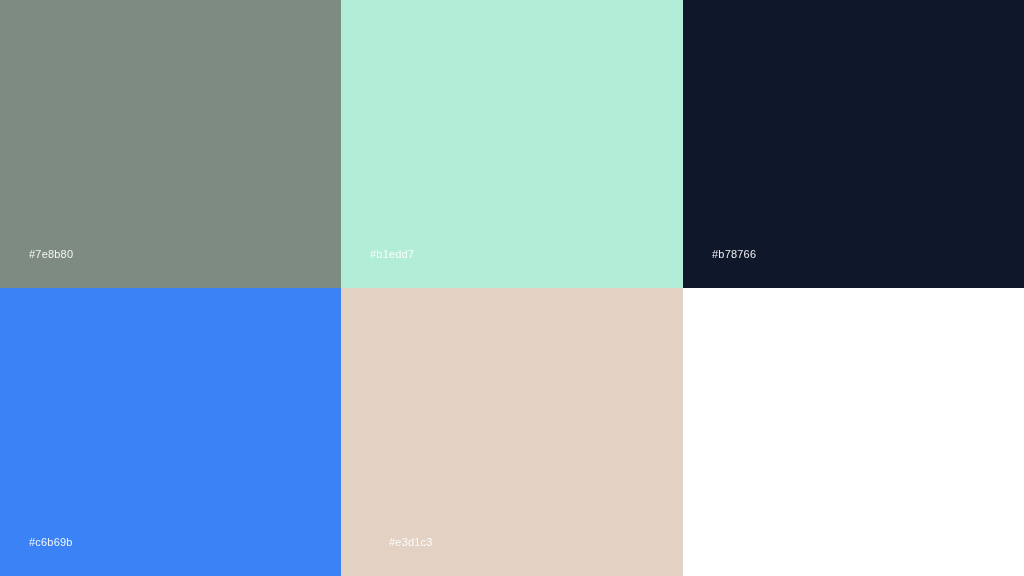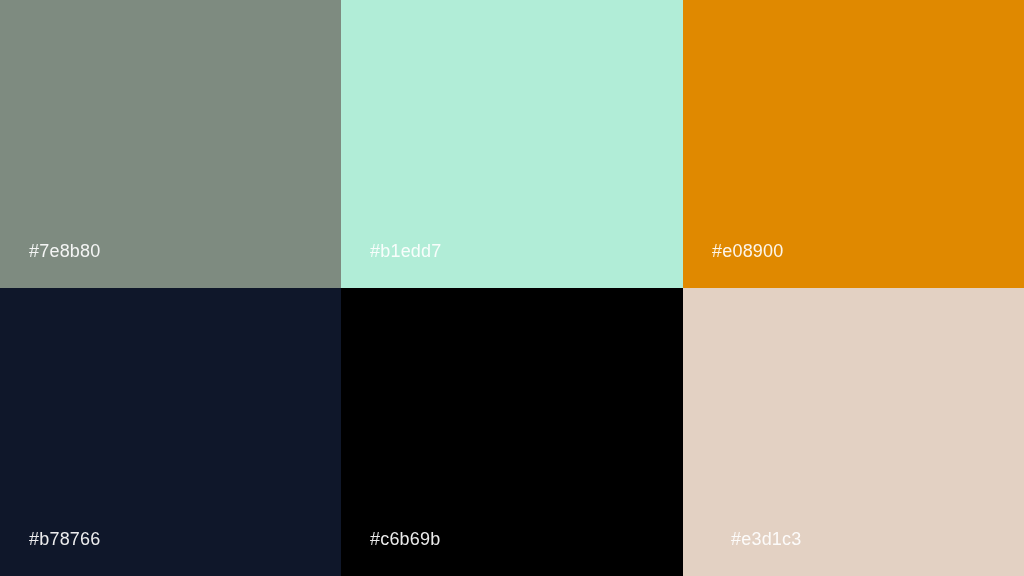--- a/index.html
+++ b/index.html
@@ -27,21 +27,21 @@
   .swatch {
     position: relative;
     display: block;
     overflow: hidden;
   }
 
   .swatch-label {
     position: absolute;
     left: 29px;
     bottom: 28px;
-    font-size: 18px;
+    font-size: 11px;
     line-height: 1;
     letter-spacing: 0.2px;
     color: #ffffff;
     opacity: 0.92;
     white-space: nowrap;
     user-select: text;
   }
 </style>
 </head>
 <body>
@@ -50,29 +50,26 @@
   <div class="palette-grid">
 
     <div class="swatch" style="background-color: rgb(126, 139, 128);">
       <span class="swatch-label" style="color: rgb(255, 255, 255);">#7e8b80</span>
     </div>
 
     <div class="swatch" style="background-color: rgb(177, 237, 215); padding-left: 32px;">
       <span class="swatch-label" style="color: rgb(255, 255, 255);">#b1edd7</span>
     </div>
 
-    <div class="swatch" style="background-color: rgb(224, 137, 0);">
-      <span class="swatch-label" style="color: rgb(255, 255, 255);">#e08900</span>
-    </div>
 
     <div class="swatch" style="background-color: #0f172a;">
       <span class="swatch-label" style="color: rgb(255, 255, 255);">#b78766</span>
     </div>
 
-    <div class="swatch" style="background-color: #000000;">
+    <div class="swatch" style="background-color: #3b82f6;">
       <span class="swatch-label" style="color: rgb(255, 255, 255);">#c6b69b</span>
     </div>
 
     <div class="swatch" style="background-color: rgb(227, 209, 195);">
       <span class="swatch-label" style="color: rgb(255, 255, 255); margin-left: 19px;">#e3d1c3</span>
     </div>
 
   </div>
 </div>
 

